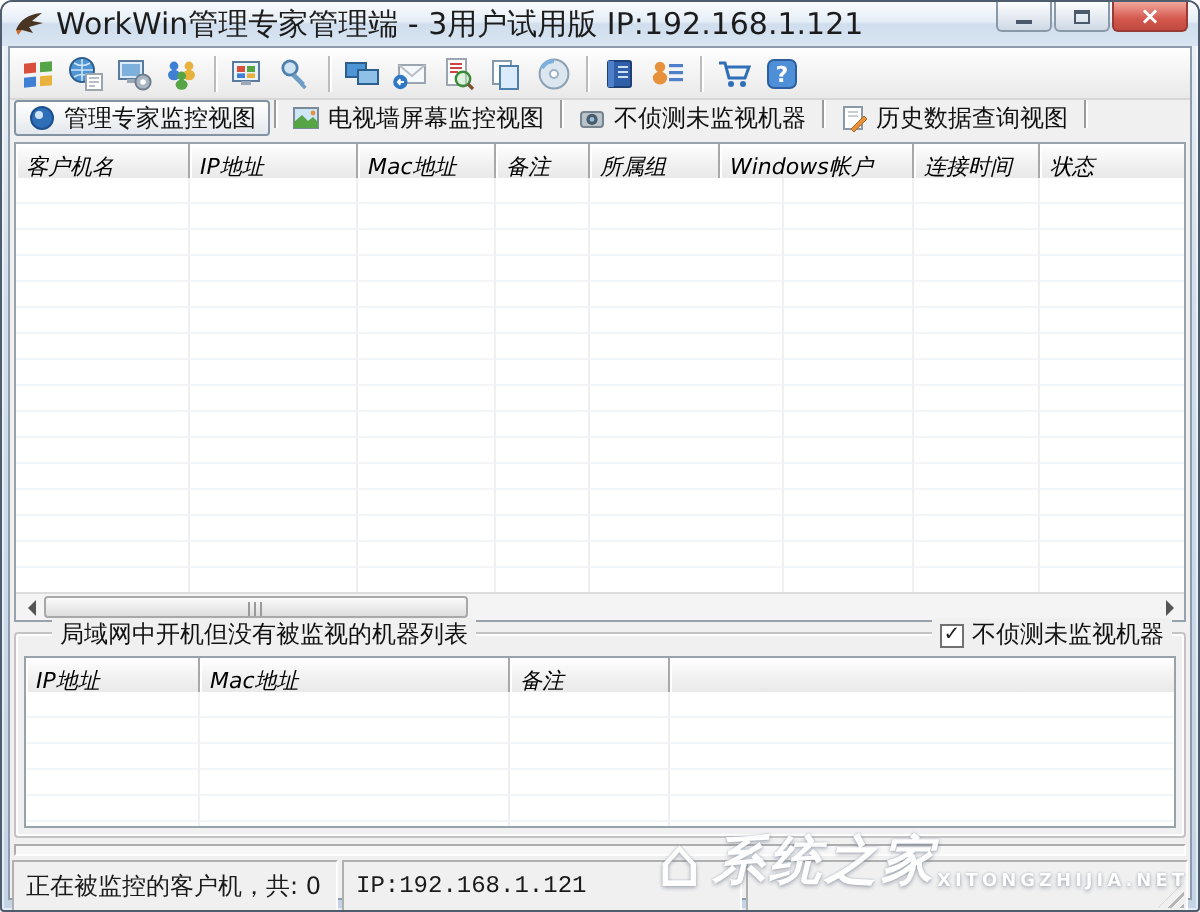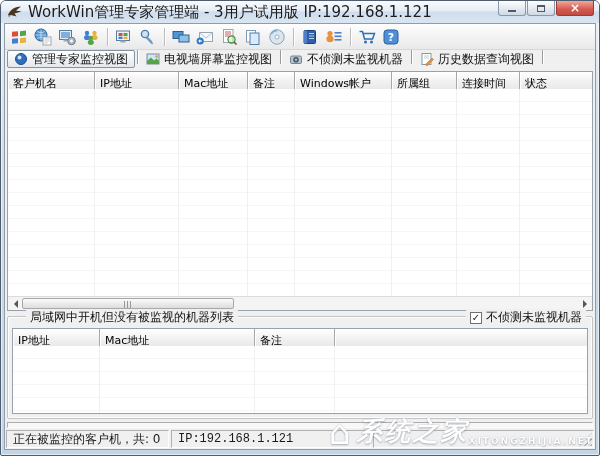--- a/index.html
+++ b/index.html
@@ -40,21 +40,21 @@
   .tab.active { border:1px solid #8293a3; border-radius:2px; background:linear-gradient(#ffffff,#e4e8ec); }
   .tab .tabicon { width:14px; height:14px; display:inline-flex; }
   .vline { width:1px; height:14px; background:#9a9a9a; box-shadow:1px 0 0 #fff; margin:0 2px; }
 
   
   .tablewrap { flex:1; margin:1px 2px 0 2px; border:1px solid #98a2ac; background:#fff;
     display:flex; flex-direction:column; overflow:hidden; }
   .thead { height:17px; flex:none; display:flex; }
   .th { height:24px; flex:none; display:flex; align-items:center; padding:0 5px; font-size:11px; color:#000;
     background:linear-gradient(#ffffff,#f0f0f0 45%,#e3e3e3); border-right:1px solid #a8a8a8;
-    border-bottom:1px solid #a8a8a8; box-shadow:inset 1px 1px 0 #fff; white-space:nowrap; overflow:hidden; }
+    border-bottom:1px solid #a8a8a8; box-shadow:inset 1px 1px 0 #fff; white-space:nowrap; overflow:hidden;font-style:italic; }
   .tbody { flex:1; position:relative;
     background:repeating-linear-gradient(180deg,#ffffff 0 12px,#f3f6f8 12px 13px); display:flex; }
   .bodycol { flex:none; border-right:1px solid #eef1f4; }
   .c0{width:87px}.c1{width:84px}.c2{width:69px}.c3{width:47px}.c4{width:97px}.c5{width:65px}.c6{width:63px}
   .cfill{flex:1; border-right:none;}
 
   
   .hscroll { height:14px; flex:none; display:flex; align-items:center; background:#f4f4f4;
     border-top:1px solid #dcdcdc; padding:1px; }
   .sb-btn { width:13px; height:11px; flex:none; display:flex; align-items:center; justify-content:center; }
@@ -77,21 +77,21 @@
   .checkbox { width:12px; height:12px; background:#fff; border:1px solid #707070; display:flex;
     align-items:center; justify-content:center; font-size:10px; font-weight:bold; color:#222; line-height:1; }
 
   .subtable { height:100%; border:1px solid #98a2ac; background:#fff; display:flex; flex-direction:column; overflow:hidden; }
   .s0{width:87px}.s1{width:155px}.s2{width:80px}
 
   
   .thinbar { height:6px; flex:none; margin:3px 2px 2px 2px; background:#f7f7f7;
     border:1px solid; border-color:#adadad #fdfdfd #fdfdfd #adadad; }
   .statusbar { height:18px; flex:none; margin:0 1px 1px 1px; display:flex; gap:2px; }
-  .sfield { height:18px; background:#f0f0f0; border:1px solid; border-color:#b0b0b0 #fdfdfd #fdfdfd #b0b0b0;
+  .sfield { height:26px; background:#f0f0f0; border:1px solid; border-color:#b0b0b0 #fdfdfd #fdfdfd #b0b0b0;
     display:flex; align-items:center; padding:1px 6px; font-size:12px; color:#1a1a1a; white-space:nowrap; overflow:hidden; }
   .sf1 { width:163px; flex:none; } .sf2 { width:200px; flex:none;font-family:Liberation Mono, monospace; } .sf3 { flex:1; position:relative; }
   .grip { position:absolute; right:1px; bottom:1px; width:13px; height:13px;
     background:repeating-linear-gradient(315deg,#b5b5b5 0 1.5px,transparent 1.5px 4.5px);
     clip-path:polygon(100% 0,100% 100%,0 100%); }
 
   
   .watermark { position:absolute; right:5px; bottom:6px; z-index:60; display:flex; align-items:center;
     gap:6px; color:#fff; opacity:.95; pointer-events:none;
     text-shadow:0 1px 2px rgba(120,130,145,.6), 0 0 1px rgba(140,150,165,.7); }
@@ -296,22 +296,22 @@
       </div>
       <span class="vline"></span>
     </div>
 
     <div class="tablewrap">
       <div class="thead">
         <div class="th c0">客户机名</div>
         <div class="th c1">IP地址</div>
         <div class="th c2">Mac地址</div>
         <div class="th c3">备注</div>
+        <div class="th c5">所属组</div>
         <div class="th c4">Windows帐户</div>
-        <div class="th c5">所属组</div>
         <div class="th c6">连接时间</div>
         <div class="th cfill">状态</div>
       </div>
       <div class="tbody">
         <div class="bodycol c0"></div>
           <div class="bodycol c1"></div>
           <div class="bodycol c2"></div>
         <div class="bodycol c3"></div>
           <div class="bodycol c4"></div>
           <div class="bodycol c5"></div>

